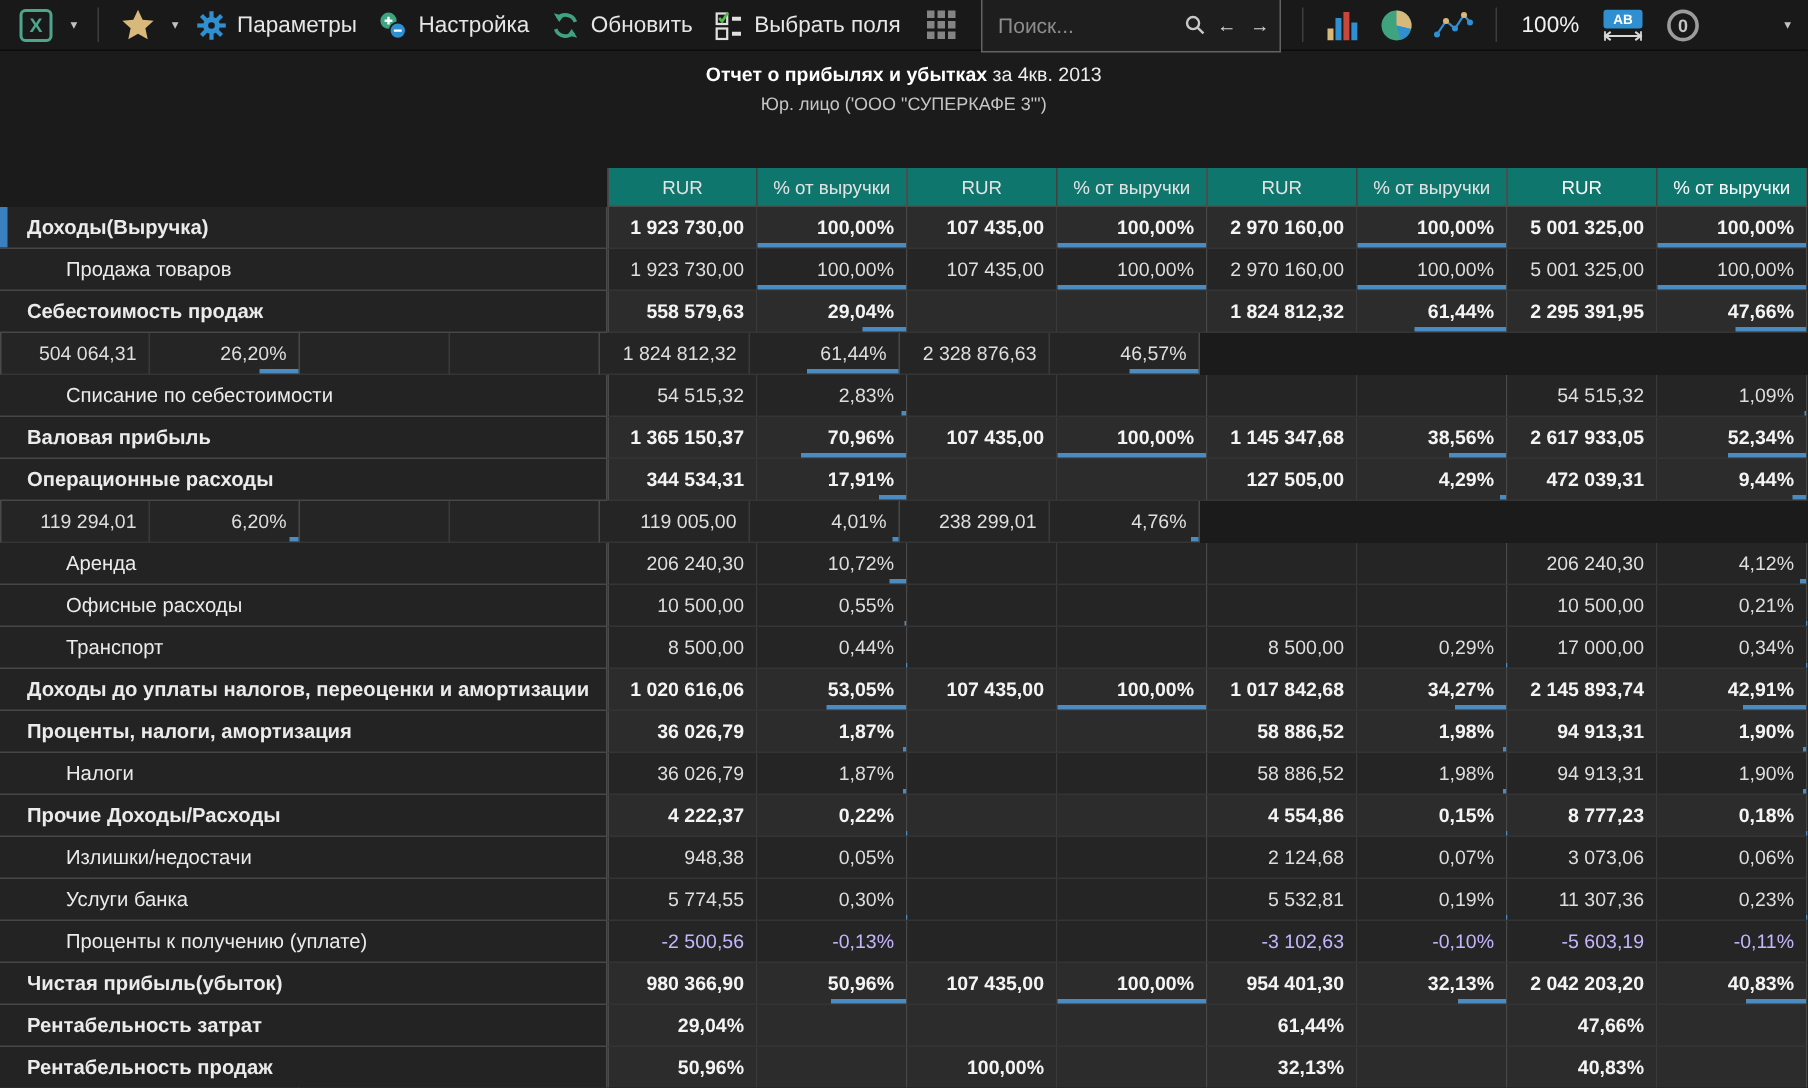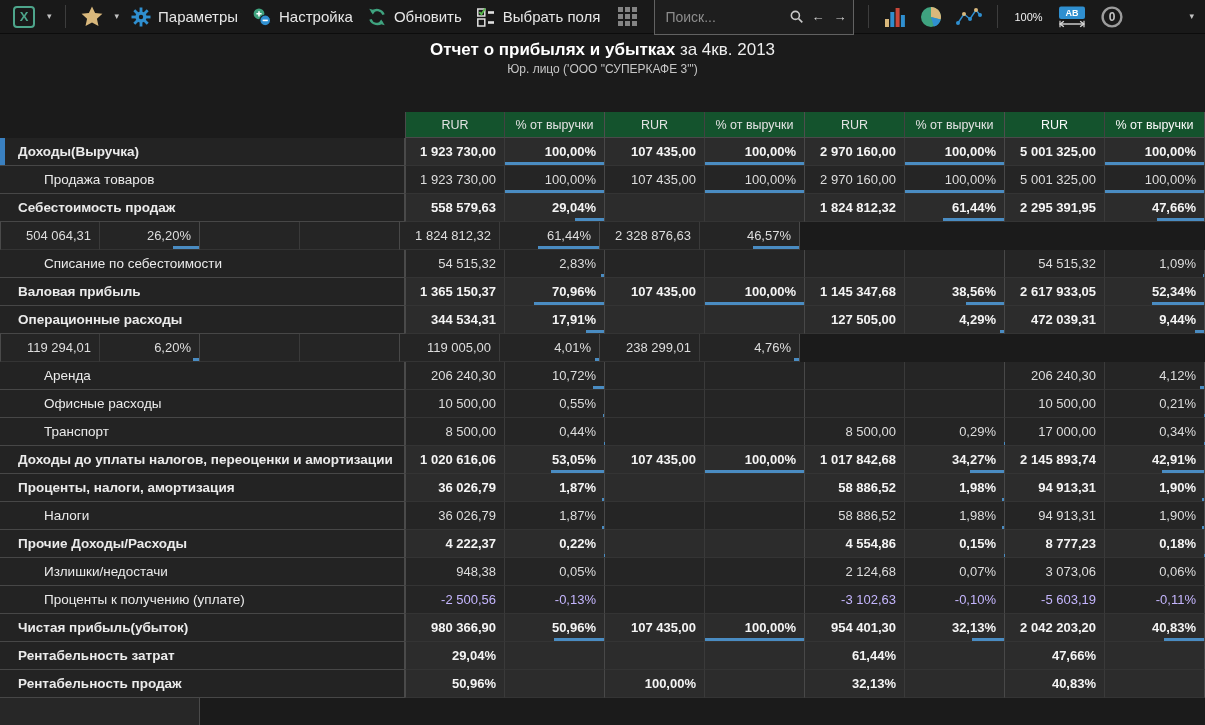--- a/index.html
+++ b/index.html
@@ -36,41 +36,41 @@
     display:flex; align-items:center; gap:5px;
     border:1px solid #626262; background:#1e1e1e;
     height:37px; width:200px; padding:0 5px 0 8px; margin:0 4px;
   }
   .search input{
     flex:1; min-width:0; background:transparent; border:none; outline:none;
     color:#ddd; font-size:14px; font-family:"Liberation Sans",sans-serif;
   }
   .search input::placeholder{ color:#8d8d8d; }
   .navarrow{ color:#d2d2d2; font-size:13px; font-weight:bold; padding:0 2px; cursor:pointer; }
-  .zoomlabel{ font-size:11px; color:#f0f0f0; padding:0 6px; }
+  .zoomlabel{ font-size:15px; color:#f0f0f0; padding:0 6px; }
   .rightcaret{ margin-left:auto; }
   
   .titlebar{ height:51px; text-align:center; padding-top:6px; }
-  .title{ font-size:17px; color:#ffffff; font-weight:bold; line-height:20px; white-space:nowrap; }
+  .title{ font-size:13px; color:#ffffff; font-weight:bold; line-height:20px; white-space:nowrap; }
   .title .period{ font-weight:normal; color:#ededed; }
   .subtitle{ font-size:12px; color:#c6c6c6; margin-top:2px; white-space:nowrap; }
   
   .grid{ width:1205px; }
   .trow{ display:flex; height:28px; }
   .trow.thead{ height:27px;flex-direction:column; }
   .trow.thead2{ height:26px; }
   .corner{ width:405px; flex:0 0 405px; }
   .gcell{
     width:200px; flex:0 0 200px; background:#272727;
     border-right:1px solid #4a4a4a; border-top:1px solid #4a4a4a; border-bottom:1px solid #4a4a4a;
     display:flex; align-items:center; justify-content:center;
     font-size:13.5px; color:#eaeaea; white-space:nowrap;
   }
   .shcell{
-    width:100px; flex:0 0 100px; background:#14532d;
+    width:100px; flex:0 0 100px; background:#0f766e;
     border-right:1px solid #424242; border-bottom:1px solid #4a4a4a;
     display:flex; align-items:center; justify-content:center;
     font-size:12.5px; color:#e3e3e3; white-space:nowrap;
   }
   .gcell.first, .shcell.first{ border-left:1px solid #4a4a4a; }
   .gcell.b, .shcell.b{ font-weight:normal; color:#fafafa; }
   .shcell.gend{ border-right:1px solid #4e4e4e; }
   .lcell{
     width:405px; flex:0 0 405px; background:#232323;
     border-bottom:1px solid #474747; border-right:1px solid #4a4a4a;
@@ -449,20 +449,31 @@
       <div class="vcell first">948,38</div>
       <div class="vcell gend">0,05%<div class="pbar" style="width: 0.05%;"></div></div>
       <div class="vcell"></div>
       <div class="vcell gend"></div>
       <div class="vcell">2 124,68</div>
       <div class="vcell gend">0,07%<div class="pbar" style="width: 0.07%;"></div></div>
       <div class="vcell">3 073,06</div>
       <div class="vcell gend">0,06%<div class="pbar" style="width: 0.06%;"></div></div>
     </div>
     <div class="trow">
+      <div class="lcell child">Услуги банка</div>
+      <div class="vcell first">5 774,55</div>
+      <div class="vcell gend">0,30%<div class="pbar" style="width: 0.3%;"></div></div>
+      <div class="vcell"></div>
+      <div class="vcell gend"></div>
+      <div class="vcell">5 532,81</div>
+      <div class="vcell gend">0,19%<div class="pbar" style="width: 0.19%;"></div></div>
+      <div class="vcell">11 307,36</div>
+      <div class="vcell gend">0,23%<div class="pbar" style="width: 0.23%;"></div></div>
+    </div>
+    <div class="trow">
       <div class="lcell child">Проценты к получению (уплате)</div>
       <div class="vcell first neg">-2 500,56</div>
       <div class="vcell gend neg">-0,13%</div>
       <div class="vcell"></div>
       <div class="vcell gend"></div>
       <div class="vcell neg">-3 102,63</div>
       <div class="vcell gend neg">-0,10%</div>
       <div class="vcell neg">-5 603,19</div>
       <div class="vcell gend neg">-0,11%</div>
     </div>

